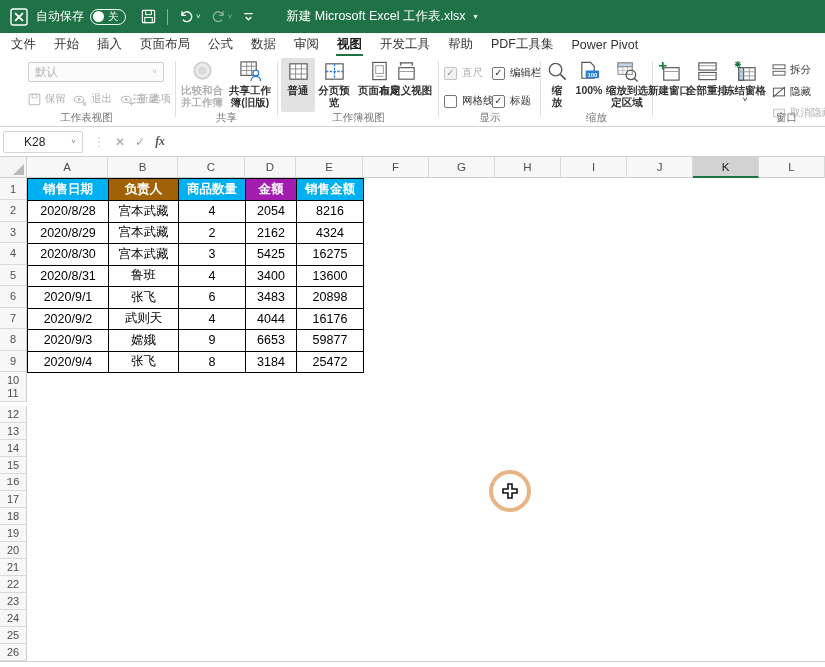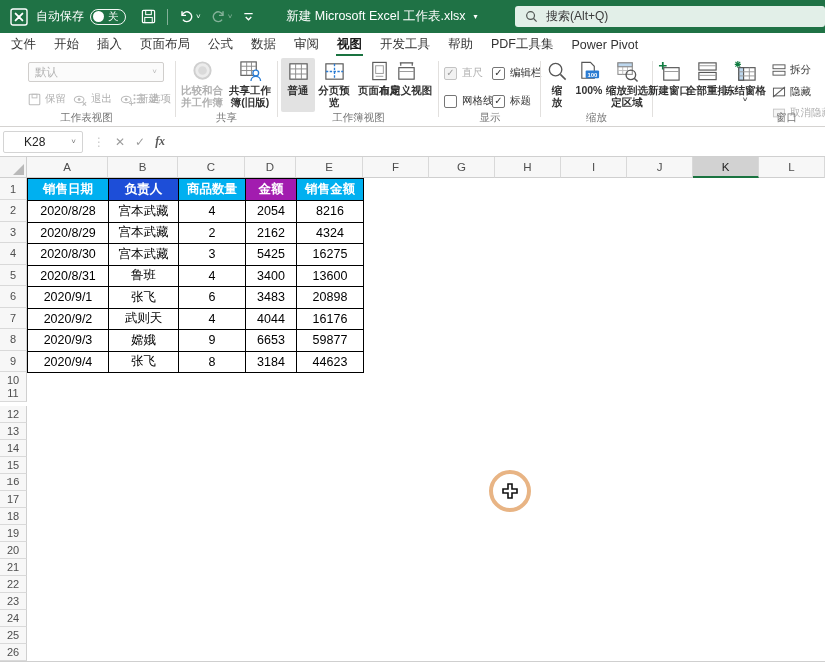--- a/index.html
+++ b/index.html
@@ -131,27 +131,20 @@
   </button>
   <button class="tb-btn">
     <svg width="13" height="13" viewBox="0 0 14 14">
       <path d="M2.5 4 H11.5 M4 7.5 L7 10.5 L10 7.5" fill="none" stroke="#fff" stroke-width="1.4"></path>
     </svg>
   </button>
   <div class="doc-title">
     <span>新建 Microsoft Excel 工作表.xlsx</span>
     <span class="chev">▾</span>
   </div>
-  <div class="searchbox">
-    <svg width="13" height="13" viewBox="0 0 14 14">
-      <circle cx="6" cy="6" r="4.2" fill="none" stroke="#4f5552" stroke-width="1.3"></circle>
-      <path d="M9.2 9.2 L12.5 12.5" stroke="#4f5552" stroke-width="1.3"></path>
-    </svg>
-    <span>搜索(Alt+Q)</span>
-  </div>
 </div>
 
 <div class="tabrow" id="tabrow">
     <div class="rtab">文件</div>
     <div class="rtab">开始</div>
     <div class="rtab">插入</div>
     <div class="rtab">页面布局</div>
     <div class="rtab">公式</div>
     <div class="rtab">数据</div>
     <div class="rtab">审阅</div>
@@ -421,21 +414,21 @@
       <div class="rowhdr" style="top: 385px; height: 17px;">20</div>
       <div class="rowhdr" style="top: 402px; height: 17px;">21</div>
       <div class="rowhdr" style="top: 419px; height: 17px;">22</div>
       <div class="rowhdr" style="top: 436px; height: 17px;">23</div>
       <div class="rowhdr" style="top: 453px; height: 17px;">24</div>
       <div class="rowhdr" style="top: 470px; height: 17px;">25</div>
       <div class="rowhdr" style="top: 487px; height: 17px;">26</div>
     </div>
   <div class="datatable" id="datatable" style="grid-template-columns: 81px 70px 67px 51px 67px; grid-template-rows: 22px repeat(8, 21.5px);">
       <div class="dcell hdr" style="background: rgb(0, 176, 240);">销售日期</div>
-      <div class="dcell hdr" style="background: #1d4ed8;">负责人</div>
+      <div class="dcell hdr" style="background: #a16207;">负责人</div>
       <div class="dcell hdr" style="background: rgb(0, 176, 240);">商品数量</div>
       <div class="dcell hdr" style="background: #a21caf;">金额</div>
       <div class="dcell hdr" style="background: rgb(0, 176, 240);">销售金额</div>
       <div class="dcell">2020/8/28</div>
       <div class="dcell">宫本武藏</div>
       <div class="dcell">4</div>
       <div class="dcell">2054</div>
       <div class="dcell">8216</div>
       <div class="dcell">2020/8/29</div>
       <div class="dcell">宫本武藏</div>
@@ -464,21 +457,21 @@
       <div class="dcell">16176</div>
       <div class="dcell">2020/9/3</div>
       <div class="dcell">嫦娥</div>
       <div class="dcell">9</div>
       <div class="dcell">6653</div>
       <div class="dcell">59877</div>
       <div class="dcell">2020/9/4</div>
       <div class="dcell">张飞</div>
       <div class="dcell">8</div>
       <div class="dcell">3184</div>
-      <div class="dcell">44623</div>
+      <div class="dcell">25472</div>
     </div>
 </div>
 <div class="sheet-bottom-line"></div>
 
 <div class="click-ring"></div>
 <div class="cell-cursor">
   <svg width="18" height="18" viewBox="0 0 18 18">
     <path d="M7 2 H11 V7 H16 V11 H11 V16 H7 V11 H2 V7 H7 Z" fill="#fff" stroke="#111" stroke-width="1.6"></path>
   </svg>
 </div>

